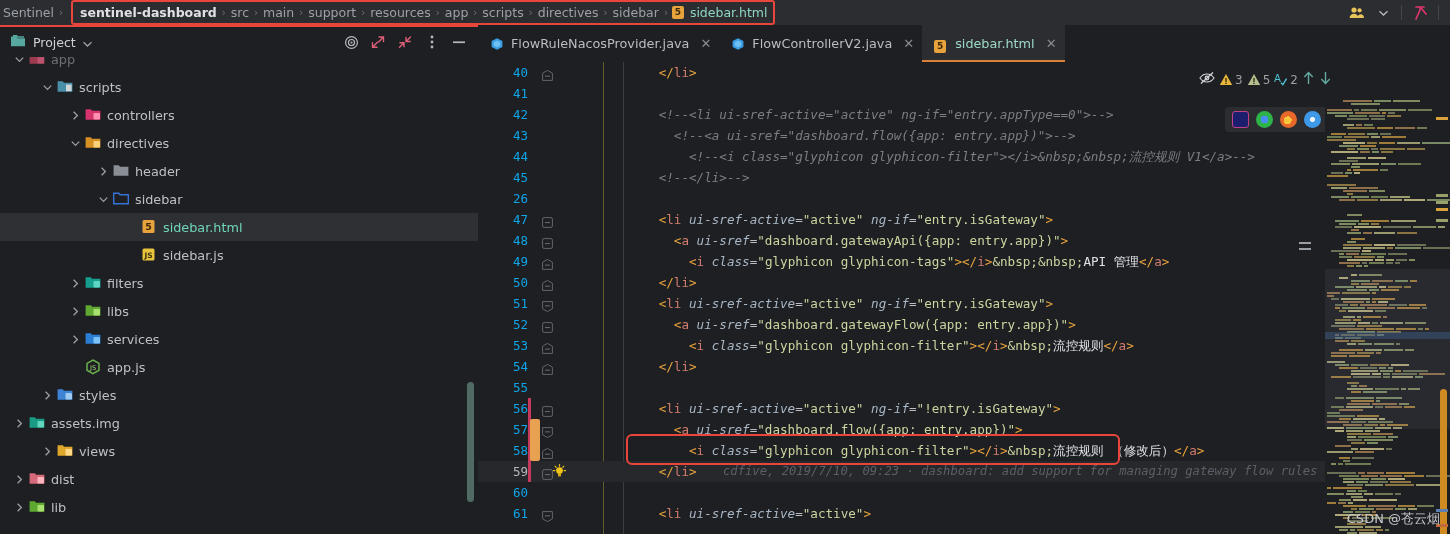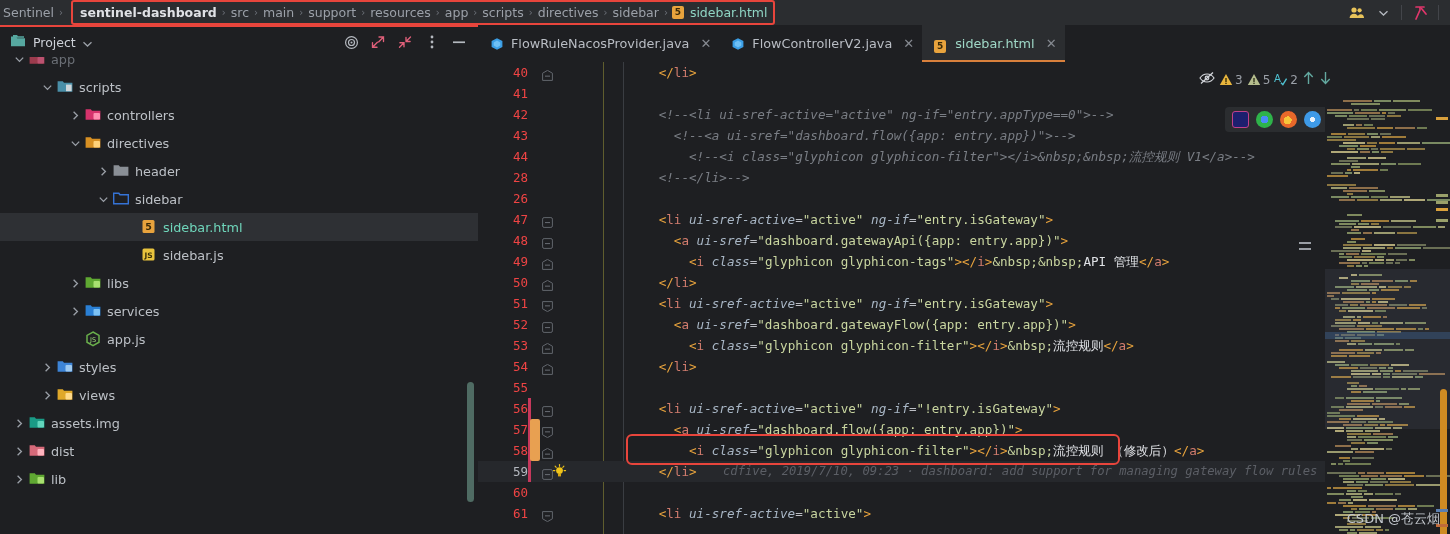--- a/index.html
+++ b/index.html
@@ -78,21 +78,21 @@
   .tab-ico{ width:14px; height:14px; flex:0 0 14px; }
 
   .codearea{ position:relative; height:472px; background:#1e1f22; overflow:hidden; }
 
   .gutter{
     position:absolute; left:0; top:0; width:95px; height:472px; background:#1e1f22;
   }
   .lnwrap{ position:absolute; left:0; top:0; width:95px; }
   .ln{
     height:21px; line-height:21px; font-family:"DejaVu Sans Mono","Liberation Mono",monospace;
-    font-size:12.5px; color:#ef4444; text-align:right; padding-right:45px; position:relative;
+    font-size:12.5px; color:#0ea5e9; text-align:right; padding-right:45px; position:relative;
   }
   .ln.cur{ color:#b4b8bf; background:#26282c; }
   .ln .fold{
     position:absolute; right:20px; top:4px; width:11px; height:11px;
   }
   .vcs-pink{ position:absolute; left:50px; width:3px; background:#c6385c; }
   .vcs-orange{ position:absolute; left:52px; width:10px; background:#e8a051; border-radius:2px;}
   .lamp{ position:absolute; left:74px; top:6px; width:14px; height:14px; }
 
   .codelines{
@@ -355,20 +355,32 @@
             </svg></span>
           <span class="lbl">sidebar.js</span>
         </div>
         <div class="row" style="padding-left: 68px;">
           <span class="chev">
             <svg width="9" height="9" viewBox="0 0 9 9">
               <path d="M2.6 0.8 L6.4 4.5 L2.6 8.2" stroke="#9ba0a8" stroke-width="1.3" fill="none"></path>
             </svg>
           </span>
           <span class="ficon"><svg width="16" height="14" viewBox="0 0 16 14">
+  <path d="M0.6 2.3h5.2l1.2 1.5H15.4v9H0.6z" fill="#159e8e"></path>
+  <rect x="8.5" y="6" width="6.5" height="6.5" rx="1" fill="#5fd6c4"></rect>
+</svg></span>
+          <span class="lbl">filters</span>
+        </div>
+        <div class="row" style="padding-left: 68px;">
+          <span class="chev">
+            <svg width="9" height="9" viewBox="0 0 9 9">
+              <path d="M2.6 0.8 L6.4 4.5 L2.6 8.2" stroke="#9ba0a8" stroke-width="1.3" fill="none"></path>
+            </svg>
+          </span>
+          <span class="ficon"><svg width="16" height="14" viewBox="0 0 16 14">
   <path d="M0.6 2.3h5.2l1.2 1.5H15.4v9H0.6z" fill="#5fa832"></path>
   <rect x="8.5" y="6" width="6.5" height="6.5" rx="1" fill="#a8e070"></rect>
 </svg></span>
           <span class="lbl">libs</span>
         </div>
         <div class="row" style="padding-left: 68px;">
           <span class="chev">
             <svg width="9" height="9" viewBox="0 0 9 9">
               <path d="M2.6 0.8 L6.4 4.5 L2.6 8.2" stroke="#9ba0a8" stroke-width="1.3" fill="none"></path>
             </svg>
@@ -396,43 +408,43 @@
             <svg width="9" height="9" viewBox="0 0 9 9">
               <path d="M2.6 0.8 L6.4 4.5 L2.6 8.2" stroke="#9ba0a8" stroke-width="1.3" fill="none"></path>
             </svg>
           </span>
           <span class="ficon"><svg width="16" height="14" viewBox="0 0 16 14">
   <path d="M0.6 2.3h5.2l1.2 1.5H15.4v9H0.6z" fill="#3d84d6"></path>
   <rect x="8.5" y="6" width="6.5" height="6.5" rx="1" fill="#9ec9f0"></rect>
 </svg></span>
           <span class="lbl">styles</span>
         </div>
+        <div class="row" style="padding-left: 12px;">
+          <span class="chev">
+            <svg width="9" height="9" viewBox="0 0 9 9">
+              <path d="M2.6 0.8 L6.4 4.5 L2.6 8.2" stroke="#9ba0a8" stroke-width="1.3" fill="none"></path>
+            </svg>
+          </span>
+          <span class="ficon"><svg width="16" height="14" viewBox="0 0 16 14">
+  <path d="M0.6 2.3h5.2l1.2 1.5H15.4v9H0.6z" fill="#1a9b86"></path>
+  <rect x="8.5" y="6" width="6.5" height="6.5" rx="1" fill="#63d6bd"></rect>
+</svg></span>
+          <span class="lbl">assets.img</span>
+        </div>
         <div class="row" style="padding-left: 40px;">
           <span class="chev">
             <svg width="9" height="9" viewBox="0 0 9 9">
               <path d="M2.6 0.8 L6.4 4.5 L2.6 8.2" stroke="#9ba0a8" stroke-width="1.3" fill="none"></path>
             </svg>
           </span>
           <span class="ficon"><svg width="16" height="14" viewBox="0 0 16 14">
   <path d="M0.6 2.3h5.2l1.2 1.5H15.4v9H0.6z" fill="#e0a82a"></path>
   <rect x="8.5" y="6" width="6.5" height="6.5" rx="1" fill="#ffda8a"></rect>
 </svg></span>
           <span class="lbl">views</span>
-        </div>
-        <div class="row" style="padding-left: 12px;">
-          <span class="chev">
-            <svg width="9" height="9" viewBox="0 0 9 9">
-              <path d="M2.6 0.8 L6.4 4.5 L2.6 8.2" stroke="#9ba0a8" stroke-width="1.3" fill="none"></path>
-            </svg>
-          </span>
-          <span class="ficon"><svg width="16" height="14" viewBox="0 0 16 14">
-  <path d="M0.6 2.3h5.2l1.2 1.5H15.4v9H0.6z" fill="#1a9b86"></path>
-  <rect x="8.5" y="6" width="6.5" height="6.5" rx="1" fill="#63d6bd"></rect>
-</svg></span>
-          <span class="lbl">assets.img</span>
         </div>
         <div class="row" style="padding-left: 12px;">
           <span class="chev">
             <svg width="9" height="9" viewBox="0 0 9 9">
               <path d="M2.6 0.8 L6.4 4.5 L2.6 8.2" stroke="#9ba0a8" stroke-width="1.3" fill="none"></path>
             </svg>
           </span>
           <span class="ficon"><svg width="16" height="14" viewBox="0 0 16 14">
   <path d="M0.6 2.3h5.2l1.2 1.5H15.4v9H0.6z" fill="#d66a7a"></path>
   <rect x="8.5" y="6" width="6.5" height="6.5" rx="1" fill="#ffb3be"></rect>
@@ -493,21 +505,21 @@
     <div class="gutter">
       <div class="lnwrap" id="gutter-rows">
           <div class="ln">40<span class="fold"><svg width="11" height="11" viewBox="0 0 11 11">
                 <path d="M5.5 0.4 L10.4 3.2 L10.4 10.4 L0.6 10.4 L0.6 3.2 Z" stroke="#62666d" fill="none"></path>
                 <rect x="3" y="5.6" width="5" height="1.1" fill="#62666d"></rect>
               </svg></span></div>
           <div class="ln">41</div>
           <div class="ln">42</div>
           <div class="ln">43</div>
           <div class="ln">44</div>
-          <div class="ln">28</div>
+          <div class="ln">45</div>
           <div class="ln">26</div>
           <div class="ln">47<span class="fold"><svg width="11" height="11" viewBox="0 0 11 11">
                 <rect x="0.6" y="0.6" width="9.8" height="9.8" rx="1.5" stroke="#62666d" fill="none"></rect>
                 <rect x="3" y="5" width="5" height="1.1" fill="#62666d"></rect>
               </svg></span></div>
           <div class="ln">48<span class="fold"><svg width="11" height="11" viewBox="0 0 11 11">
                 <rect x="0.6" y="0.6" width="9.8" height="9.8" rx="1.5" stroke="#62666d" fill="none"></rect>
                 <rect x="3" y="5" width="5" height="1.1" fill="#62666d"></rect>
               </svg></span></div>
           <div class="ln">49<span class="fold"><svg width="11" height="11" viewBox="0 0 11 11">

